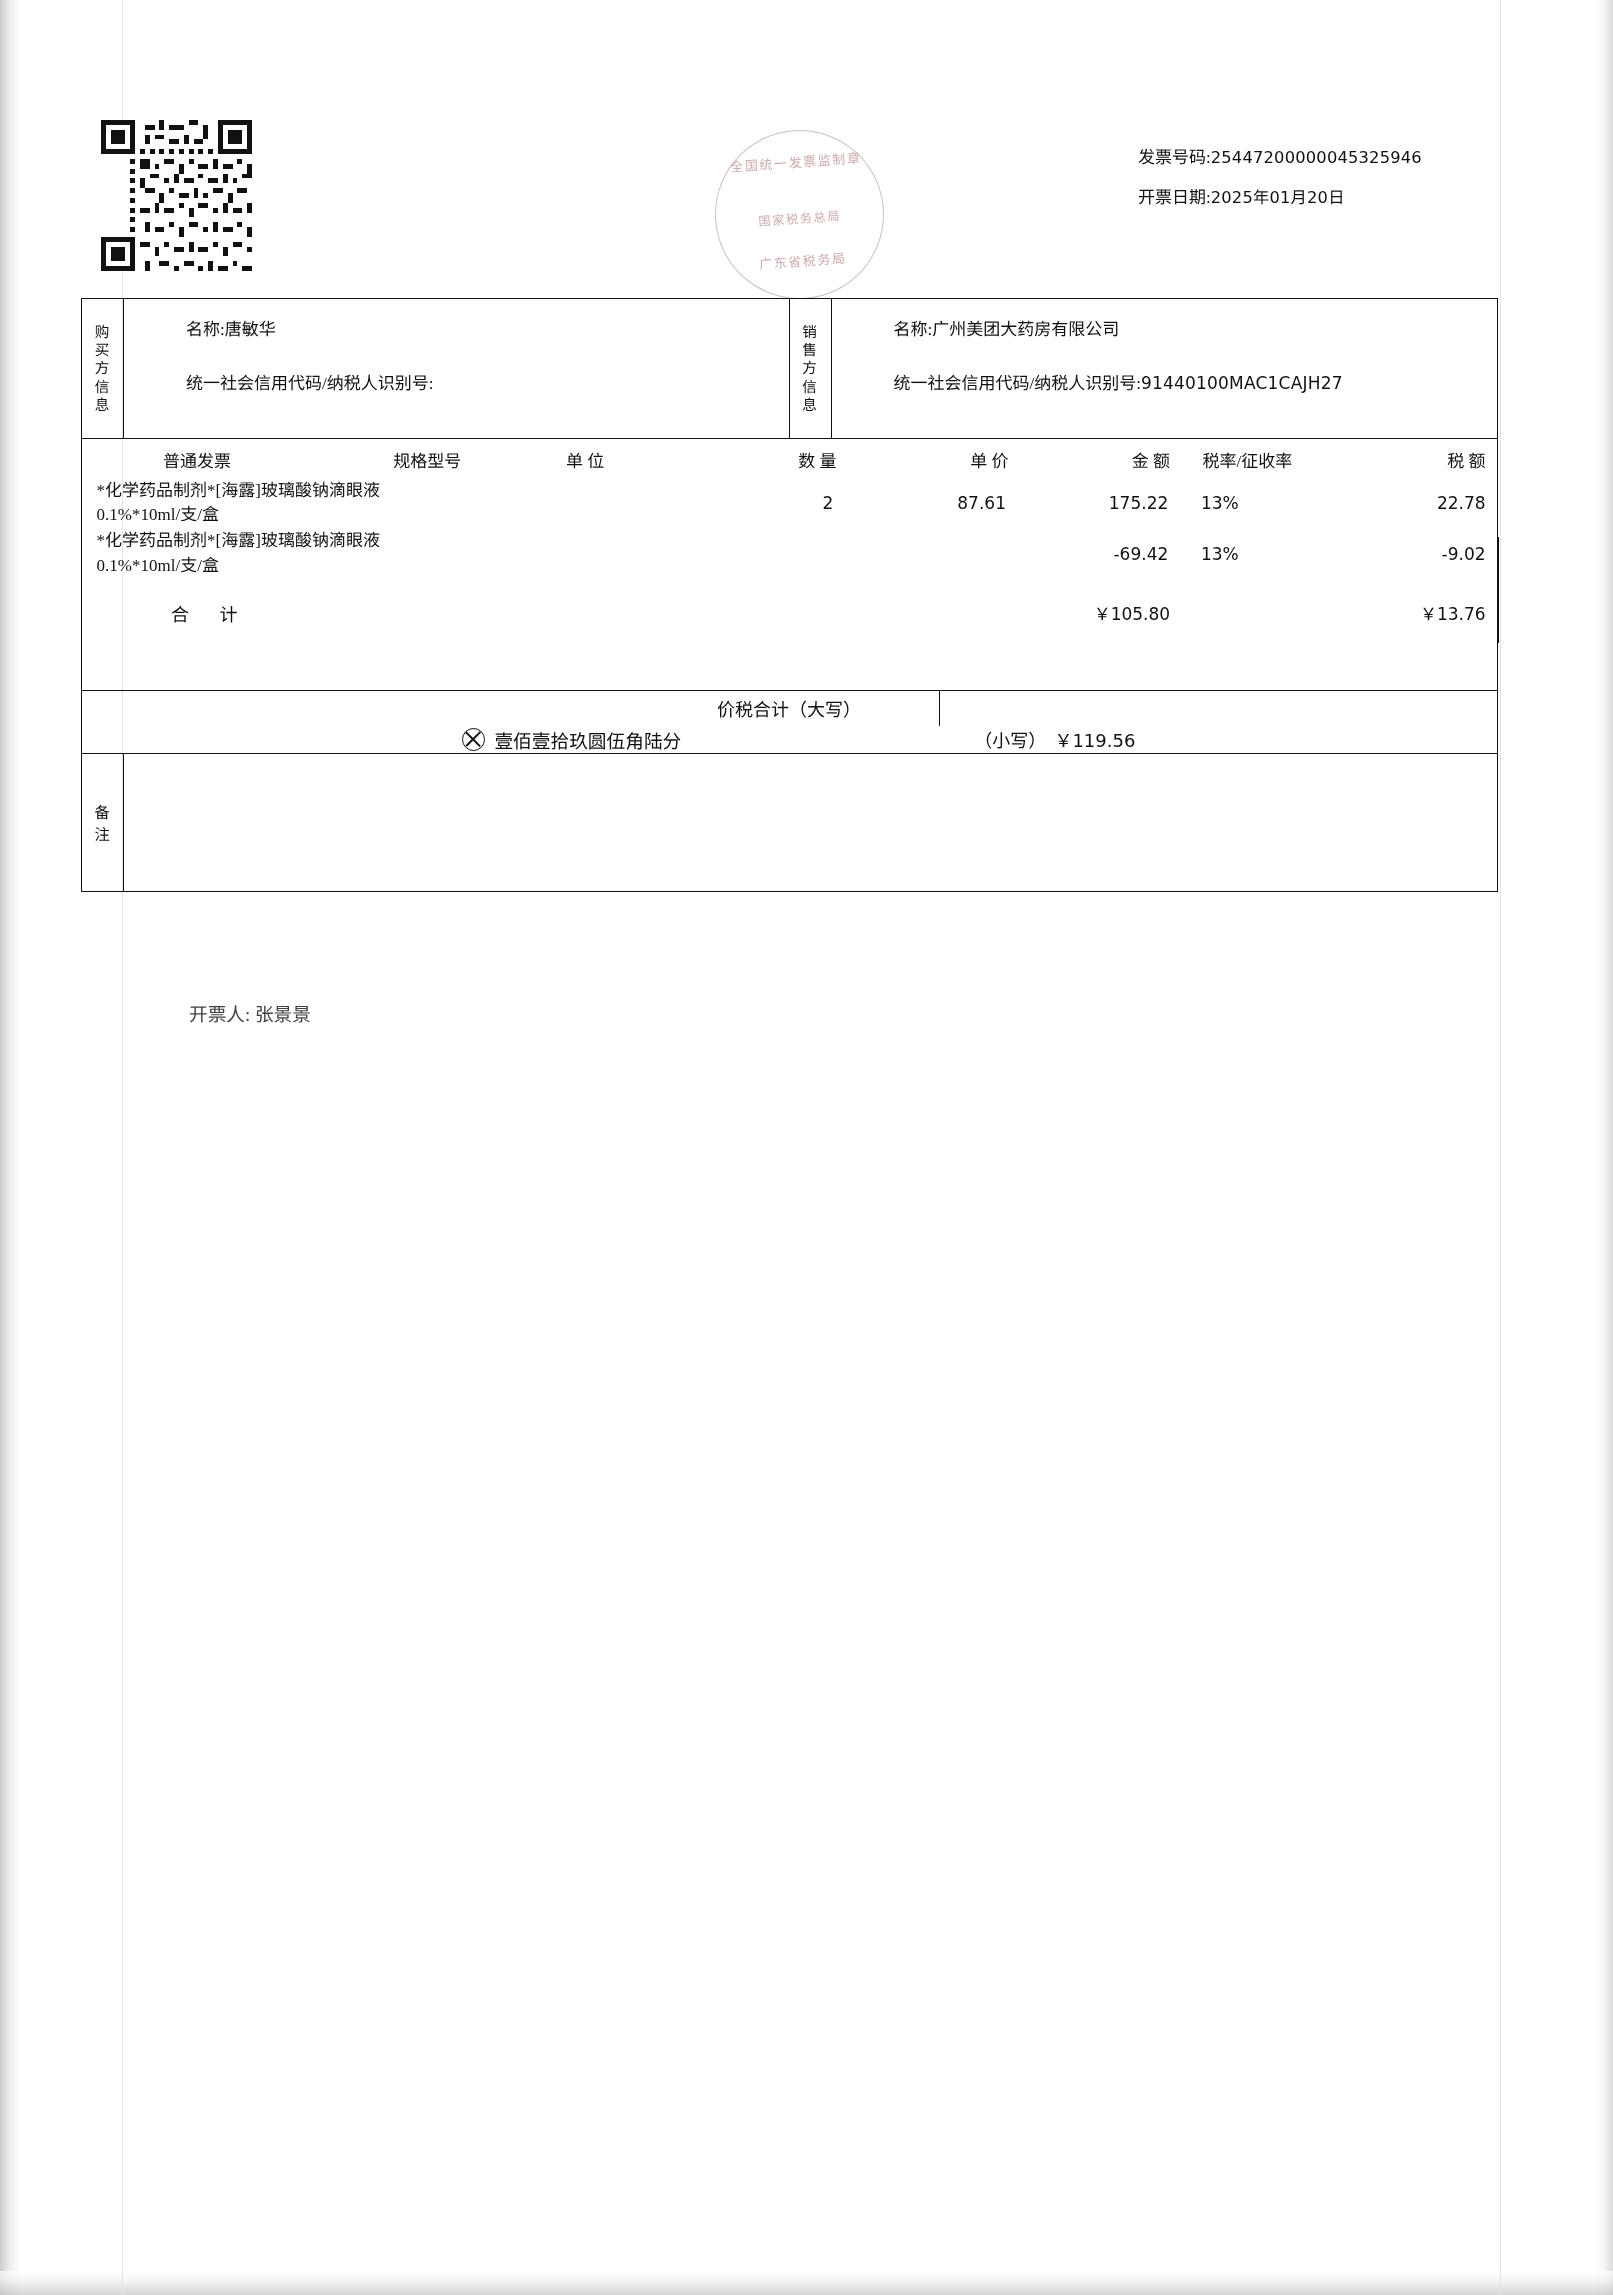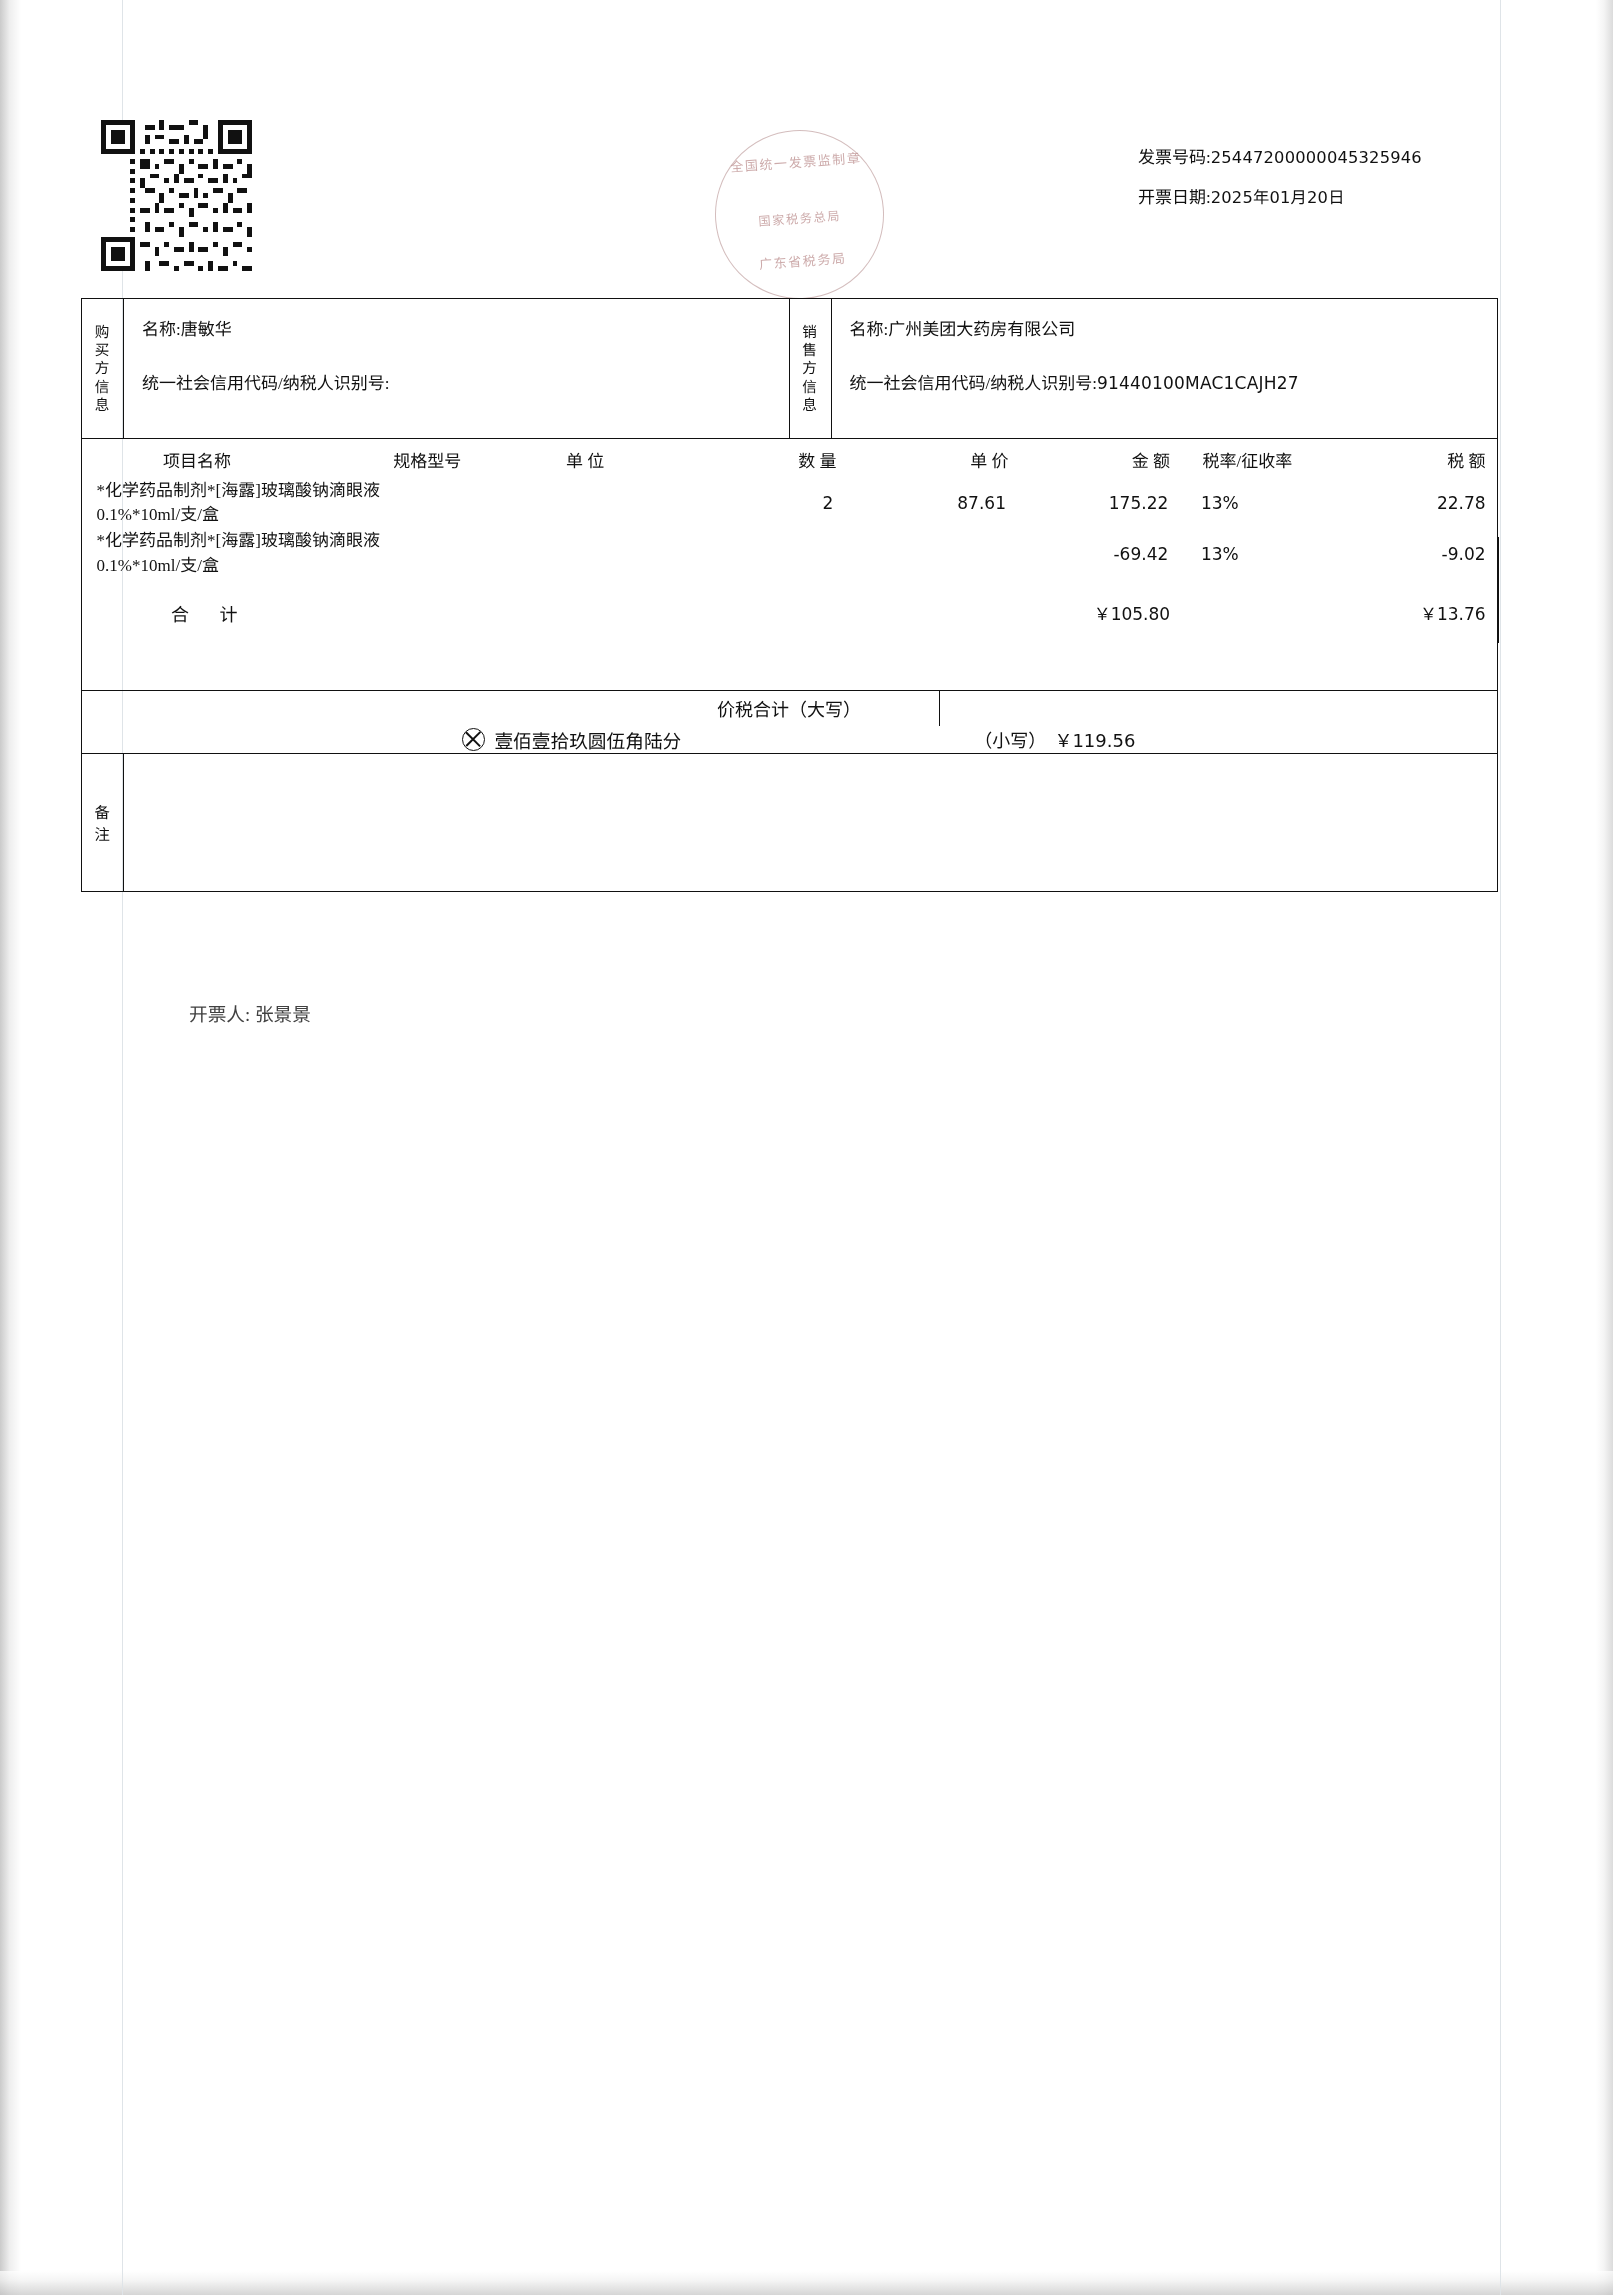--- a/index.html
+++ b/index.html
@@ -160,21 +160,21 @@
     padding: 4.9px 0;
   }
   .party-tab span { display: block; }
   .party-fields {
     flex: 1;
     padding: 16.3px 0 0 18px;
     box-sizing: border-box;
     font-size: 17px;
     color: #111;
   }
-  .party-line { margin-bottom: 29px; white-space: nowrap; }
+  .party-line { margin-bottom: 29px; white-space: nowrap; margin-left: 44px; }
   .party-line .val-cn { font-family: "Liberation Serif", serif; }
   .party-line .val-mono { font-family: "DejaVu Sans", sans-serif; font-size: 17px; letter-spacing: 0.2px; }
 
   
   .item-header {
     display: flex;
     font-size: 17px;
     color: #111;
     padding: 8.1px 0 4.9px 0;
     border-bottom: 0;
@@ -502,21 +502,21 @@
             <span>统一社会信用代码/纳税人识别号:</span><span class="val-mono">91440100MAC1CAJH27</span>
           </div>
         </div>
       </div>
     </div>
 
     <div class="items-area">
       <div class="artifact-rule"></div>
 
       <div class="item-header">
-        <div class="c-name">项目名称</div>
+        <div class="c-name">普通发票</div>
         <div class="c-spec">规格型号</div>
         <div class="c-unit">单 位</div>
         <div class="c-qty">数 量</div>
         <div class="c-price">单 价</div>
         <div class="c-amount">金 额</div>
         <div class="c-rate">税率/征收率</div>
         <div class="c-tax">税 额</div>
       </div>
 
       <div class="item-row">

